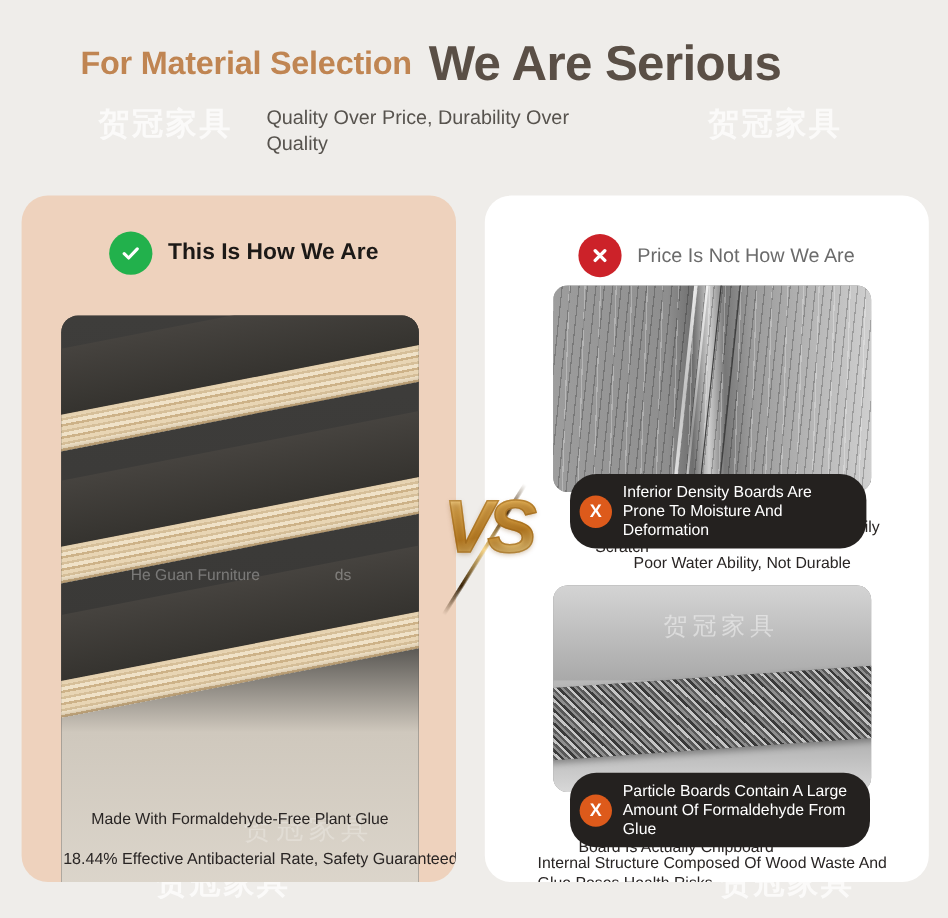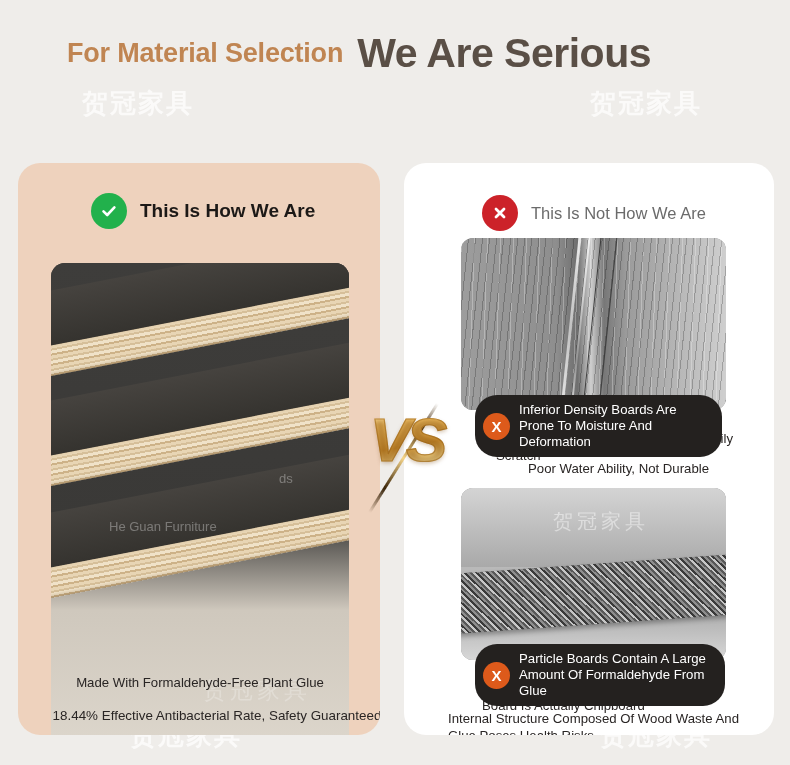--- a/index.html
+++ b/index.html
@@ -163,21 +163,21 @@
   .b1 { top: 40px;  transform: rotate(-11deg); }
   .b2 { top: 150px; transform: rotate(-11deg); }
   .b3 { top: 262px; transform: rotate(-11deg); }
   .photo-wm {
     position: absolute;
     color: rgba(255,255,255,0.32);
     font-size: 13px;
     white-space: nowrap;
     user-select: none;
   }
-  .pwm-1 { left: 58px;  top: 208px; margin-top: 48px; }
+  .pwm-1 { left: 58px;  top: 208px; }
   .pwm-2 { left: 228px; top: 208px; }
   .pwm-cn {
     position: absolute;
     left: 152px; top: 412px;
     font-size: 23px;
     color: rgba(255,255,255,0.26);
     letter-spacing: 4px;
     user-select: none;
     white-space: nowrap;
   }
@@ -373,20 +373,21 @@
 
 <div class="page-wm wm-a">贺冠家具</div>
 <div class="page-wm wm-b">贺冠家具</div>
 <div class="page-wm wm-c">贺冠家具</div>
 <div class="page-wm wm-d">贺冠家具</div>
 
 <div class="header">
   <div class="head-line">
     <span class="head-accent">For Material Selection</span><span class="head-main">We Are Serious</span>
   </div>
+  <div class="head-sub">Quality Over Price, Durability Over Quality</div>
 </div>
 
 <div class="panel panel-good">
 
   <div class="panel-head head-good">
     <span class="badge-circle badge-green">
       <svg width="20" height="20" viewBox="0 0 20 20">
         <path d="M4.5 10.4 L8.2 14 L15.4 6.4" fill="none" stroke="#ffffff" stroke-width="2.6" stroke-linecap="round" stroke-linejoin="round"></path>
       </svg>
     </span>
@@ -423,21 +424,21 @@
 </div>
 
 <div class="panel panel-bad">
 
   <div class="panel-head head-bad">
     <span class="badge-circle badge-red">
       <svg width="20" height="20" viewBox="0 0 20 20">
         <path d="M6 6 L14 14 M14 6 L6 14" fill="none" stroke="#ffffff" stroke-width="2.8" stroke-linecap="round"></path>
       </svg>
     </span>
-    <span class="panel-head-text muted">This Is Not How We Are</span>
+    <span class="panel-head-text muted">Price Is Not How We Are</span>
   </div>
 
   <div class="photo-bad pb-1">
     <div class="grain"></div>
     <div class="crack ck4"></div>
     <div class="crack ck1"></div>
     <div class="crack ck2"></div>
     <div class="crack ck3"></div>
   </div>
 

